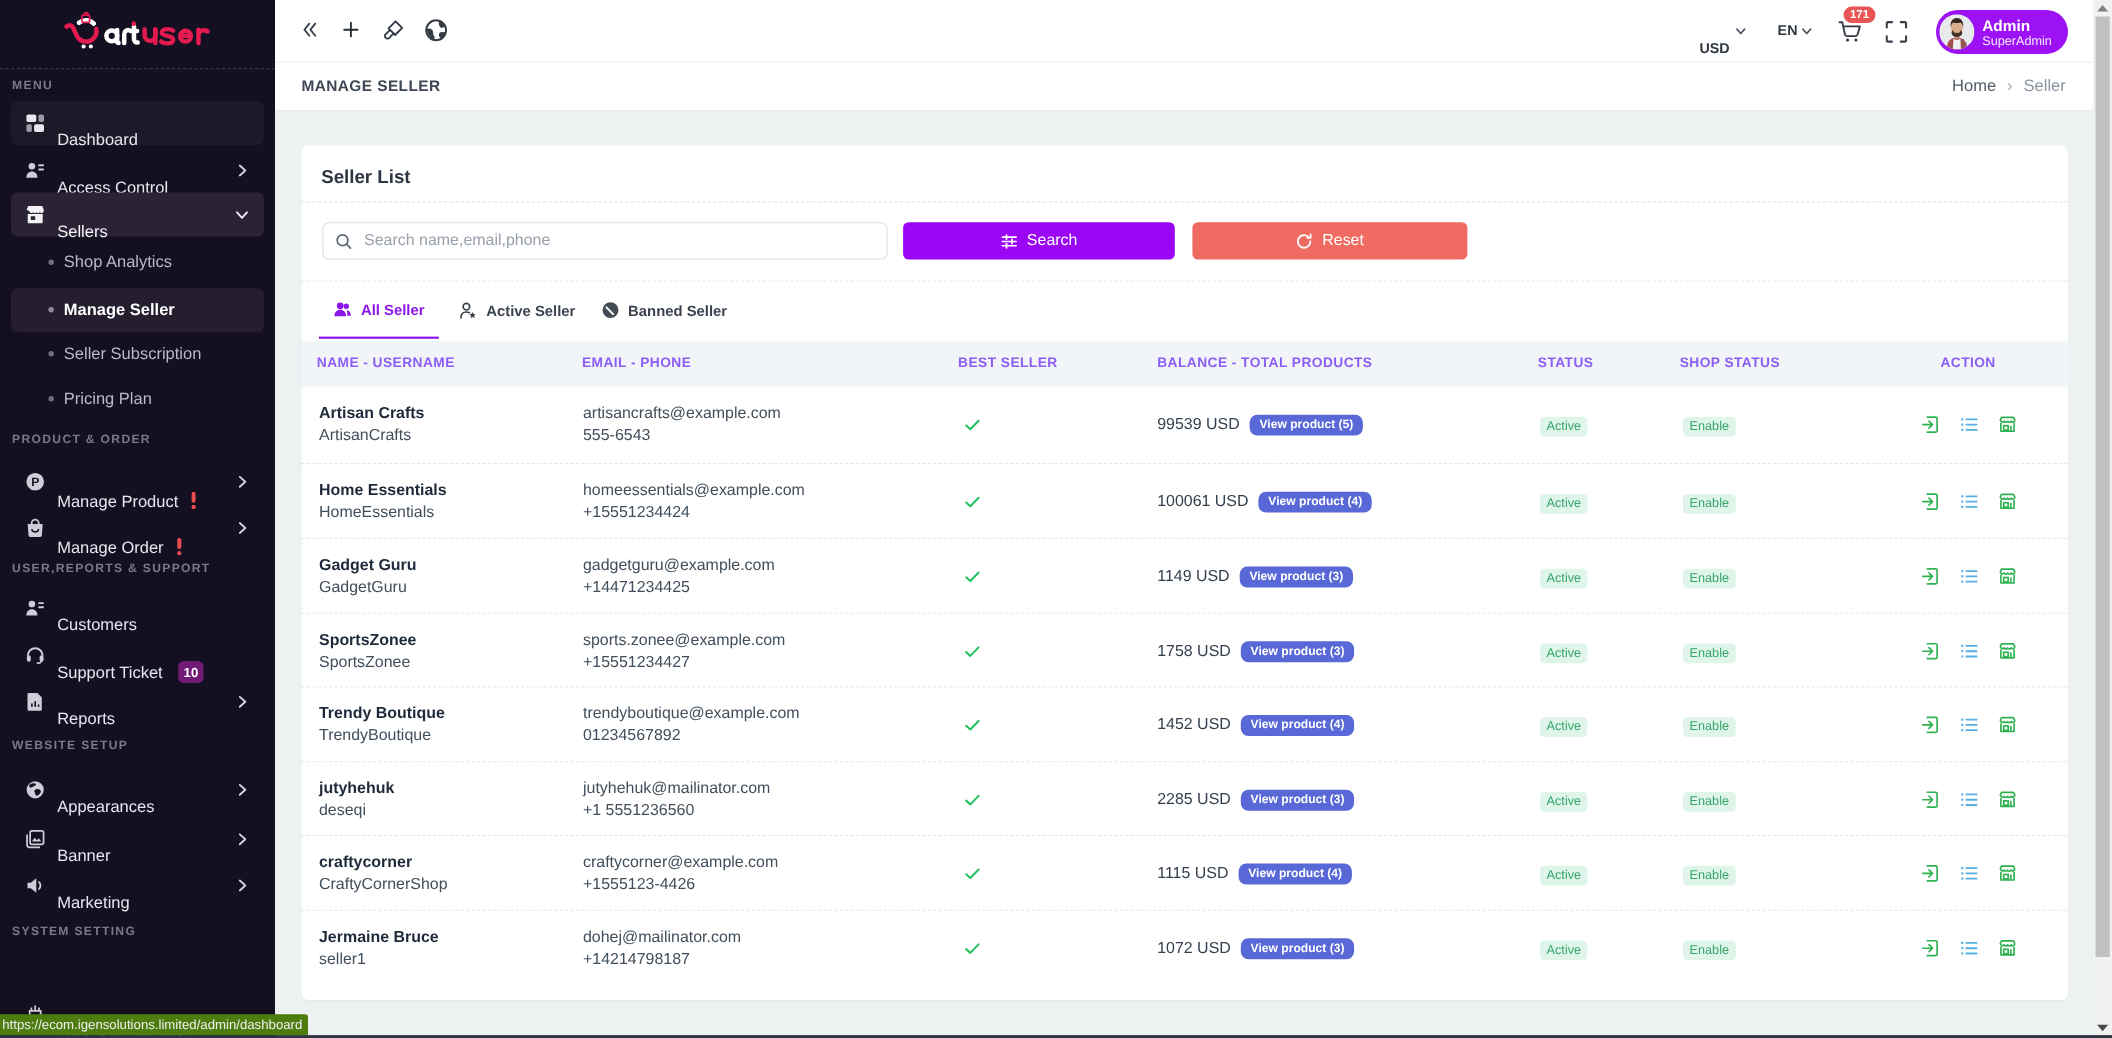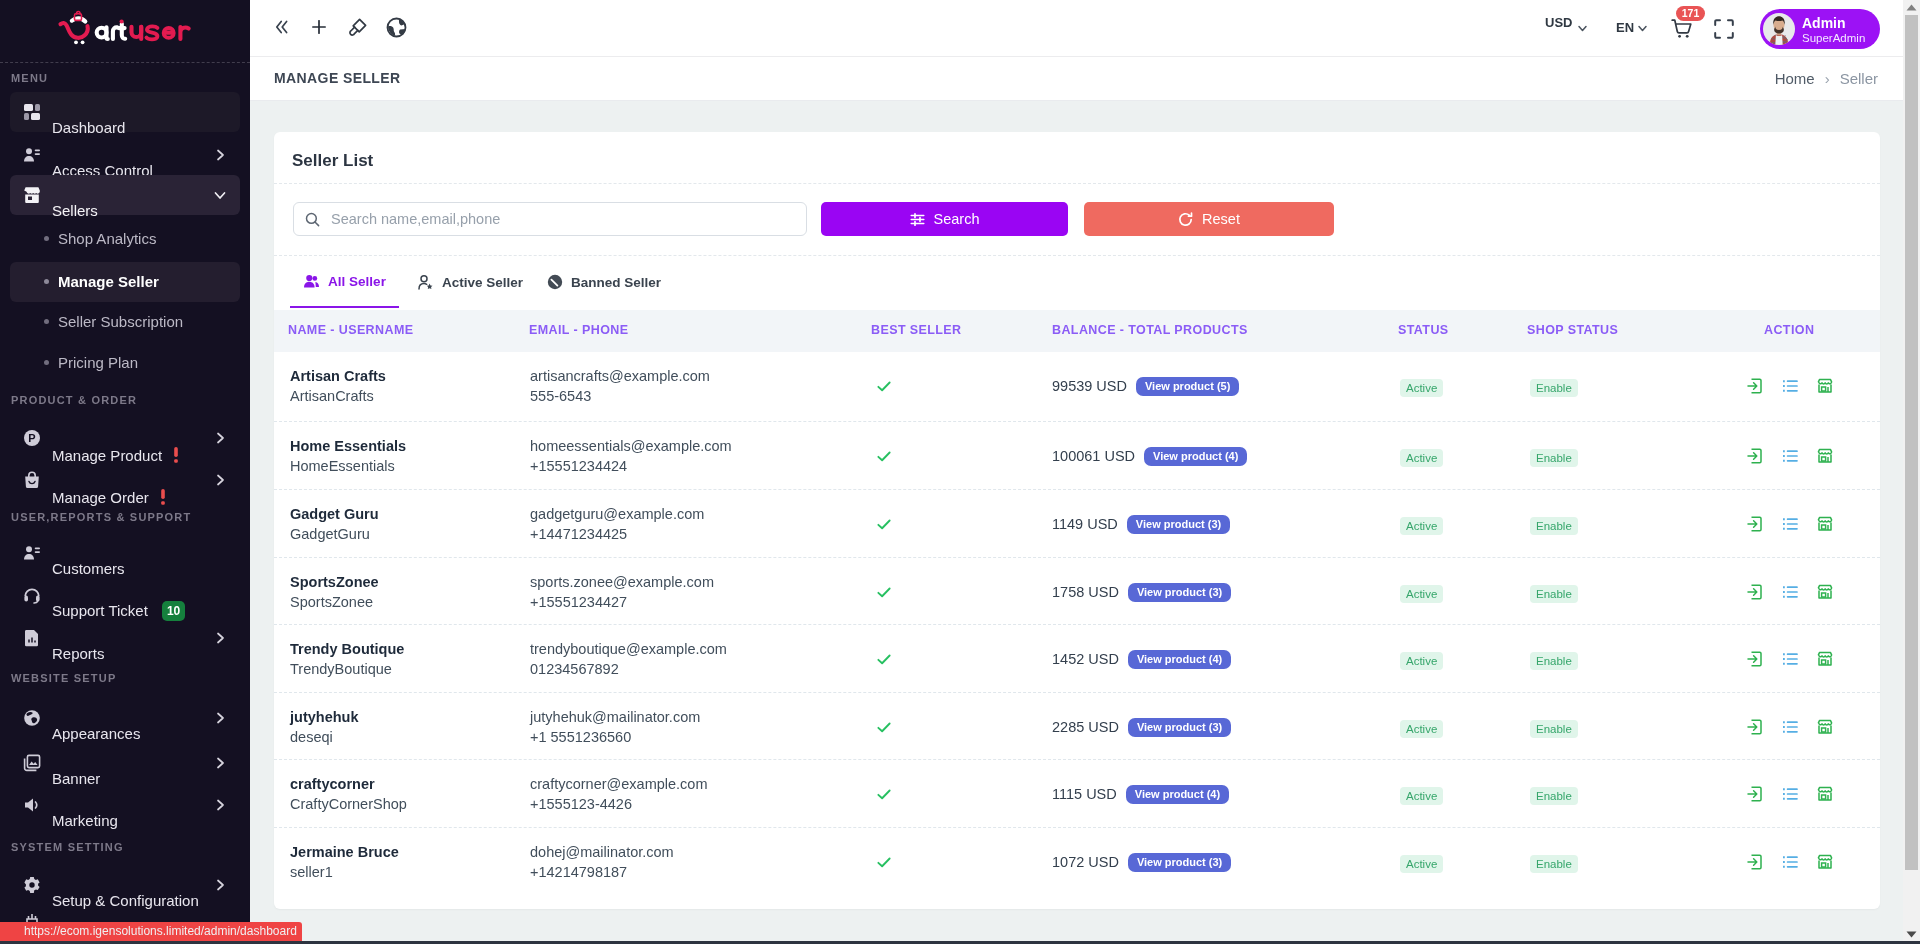--- a/index.html
+++ b/index.html
@@ -61,21 +61,21 @@
 .balb { position:absolute; left:778px; top:0; height:68px; display:flex; align-items:center; gap:9px; font-size:14.5px; color:#333f4d; }
 .vpill { background:#5868d6; color:#fff; font-size:11px; font-weight:bold; padding:3.5px 9px; border-radius:7px; white-space:nowrap; }
 .gpill { position:absolute; top:27px; background:#e0f5ea; color:#36a66b; font-size:11.5px; padding:3px 6px; border-radius:4px; }
 .st1 { left:1126px; }
 .st2 { left:1256px; }
 .acts { position:absolute; left:1473px; top:0; height:68px; display:flex; align-items:center; gap:19px; }
 
 
 #sbar { position:absolute; left:1903px; top:0; width:17px; height:944px; background:#f1f1f1; }
 #sbthumb { position:absolute; left:1905px; top:15px; width:13px; height:855px; background:#c1c1c1; }
-#tooltip { position:absolute; left:0; top:922px; height:19px; background:#ef4444; color:#efeff1; font-size:12px; line-height:19px; padding:0 5px 0 24px; border-radius:0 3px 0 0; }
+#tooltip { position:absolute; left:0; top:922px; height:19px; background:#4d7c0f; color:#efeff1; font-size:12px; line-height:19px; padding:0 5px 0 2px; border-radius:0 3px 0 0; }
 #bottombar { position:absolute; left:0; top:941px; width:1920px; height:3px; background:#2e3440; }
 </style>
 </head>
 <body>
 
 <div id="sidebar">
   <div id="logo"><svg width="250" height="62" viewBox="0 0 250 62">
 <g fill="none" stroke-linecap="round">
 <path d="M60.5 24.2 C62.8 22.4 64.8 22.6 66.3 25 C68.3 28.4 68.8 31.8 71.3 34.7 C74.3 38.2 80.6 39.2 84.4 35.6 C86.9 33.2 88.3 29.4 87.5 26.2" stroke="#e31b50" stroke-width="4.1"></path>
 <path d="M71.8 20.7 A9.8 9.8 0 0 1 85.3 21.5" stroke="#ffffff" stroke-width="4.1"></path>
@@ -198,21 +198,21 @@
         </svg></span>
       <span class="tx" style="">Customers</span>
     </div>
   <div class="sitem" style="top:575px;">
       <span class="ic"><svg viewBox="0 0 18 18">
           <path d="M2.2 10.2 a6.8 6.8 0 0 1 13.6 0" fill="none" stroke="#cfccd8" stroke-width="1.8"></path>
           <rect x="1.4" y="9.6" width="3.6" height="6" rx="1.8" fill="#cfccd8"></rect>
           <rect x="13" y="9.6" width="3.6" height="6" rx="1.8" fill="#cfccd8"></rect>
           <path d="M15 15 a4.5 3.4 0 0 1 -4.6 2" fill="none" stroke="#cfccd8" stroke-width="1.5"></path>
         </svg></span>
-      <span class="tx" style="">Support Ticket<span style="display:inline-block;background:#15803d;color:#fff;font-size:12px;font-weight:bold;border-radius:5px;padding:1px 5px;margin-left:14px;position:relative;top:-1px;">10</span></span>
+      <span class="tx" style="">Support Ticket<span style="display:inline-block;background:#701a75;color:#fff;font-size:12px;font-weight:bold;border-radius:5px;padding:1px 5px;margin-left:14px;position:relative;top:-1px;">10</span></span>
     </div>
   <div class="sitem" style="top:618px;">
       <span class="ic"><svg viewBox="0 0 18 18">
           <path d="M3 1 h8 l4 4 v11 a1.2 1.2 0 0 1 -1.2 1.2 h-10.6 a1.2 1.2 0 0 1 -1.2 -1.2 v-13.8 a1.2 1.2 0 0 1 1 -1.2 z" fill="#cfccd8"></path>
           <g stroke="#141022" stroke-width="1.5">
             <path d="M6 13.5 v-3"></path>
             <path d="M9 13.5 v-5"></path>
             <path d="M12 13.5 v-2"></path>
           </g>
         </svg></span>
@@ -250,29 +250,20 @@
       <span class="ic"><svg viewBox="0 0 18 18">
           <path d="M2 6.5 h3 L10 2.5 v13 L5 11.5 h-3 z" fill="#cfccd8"></path>
           <path d="M12.5 6 a4.2 4.2 0 0 1 0 6" fill="none" stroke="#cfccd8" stroke-width="1.7" stroke-linecap="round"></path>
         </svg></span>
       <span class="tx" style="">Marketing</span>
       <svg class="chev" viewBox="0 0 14 14" fill="none" stroke="#d6d3dd" stroke-width="1.7" stroke-linecap="round" stroke-linejoin="round">
         <path d="M5 2.5 L10 7 L5 11.5"></path>
       </svg>
     </div>
   <div class="slabel" style="top:841px">SYSTEM SETTING</div>
-  <div class="sitem" style="top:865px;">
-      <span class="ic"><svg viewBox="0 0 18 18">
-          <path fill="#cfccd8" d="M7.2 1 h3.6 l0.45 2.05 a6.1 6.1 0 0 1 1.55 0.9 l2 -0.65 1.8 3.1 -1.55 1.4 a6.3 6.3 0 0 1 0 1.8 l1.55 1.4 -1.8 3.1 -2 -0.65 a6.1 6.1 0 0 1 -1.55 0.9 L10.8 17 H7.2 l-0.45 -2.05 a6.1 6.1 0 0 1 -1.55 -0.9 l-2 0.65 -1.8 -3.1 1.55 -1.4 a6.3 6.3 0 0 1 0 -1.8 L1.4 6.4 l1.8 -3.1 2 0.65 a6.1 6.1 0 0 1 1.55 -0.9 z M9 6.3 a2.7 2.7 0 1 0 0 5.4 a2.7 2.7 0 0 0 0 -5.4 z"></path>
-        </svg></span>
-      <span class="tx" style="">Setup &amp; Configuration</span>
-      <svg class="chev" viewBox="0 0 14 14" fill="none" stroke="#d6d3dd" stroke-width="1.7" stroke-linecap="round" stroke-linejoin="round">
-        <path d="M5 2.5 L10 7 L5 11.5"></path>
-      </svg>
-    </div>
   <div class="sitem" style="top:902px;">
       <span class="ic"><svg viewBox="0 0 18 18">
           <path d="M9 1 v5 M5.5 3 v3 M12.5 3 v3 M4 6 h10 v3 a5 5 0 0 1 -10 0 z" fill="none" stroke="#cfccd8" stroke-width="1.6"></path>
         </svg></span>
       <span class="tx" style="">Web Configuration</span>
     </div>
 </div>
 
 <div id="topbar">
   <svg style="position:absolute;left:25px;top:19px" width="13" height="16" viewBox="0 0 13 16" fill="none" stroke="#39424e" stroke-width="1.7" stroke-linecap="round" stroke-linejoin="round">
@@ -286,21 +277,21 @@
       <path d="M7.6 10.2 L4.3 13.5 a2.4 2.4 0 1 0 3.2 3.2 L10.8 13.4"></path>
     </svg>
   <svg style="position:absolute;left:136px;top:17px" width="21" height="21" viewBox="0 0 21 21">
       <circle cx="10.5" cy="10.5" r="9" fill="#ffffff" stroke="#343b45" stroke-width="1.8"></circle>
       <g fill="#343b45">
         <path d="M2 9.4 C3.9 8.4 6.3 9 7.3 10.8 C8.2 12.4 7.2 13.6 8.4 15.2 C9.2 16.3 9.3 17.6 8.7 18.8 C4.9 17.5 2.2 13.9 2 9.4 Z"></path>
         <path d="M12.9 1.9 C15.6 2.6 17.9 4.5 19.1 7 L15.5 8.4 C13.9 7.9 12.9 6.4 13 4.7 Z"></path>
         <path d="M19.5 12 C19.2 14.5 17.8 16.7 15.8 18.1 L14.1 17.1 C13 16.2 12.7 14.7 13.4 13.4 L14 12.4 Z"></path>
       </g>
     </svg>
-  <span style="position:absolute;left:1295px;top:15px;font-size:13px;font-weight:bold;color:#2f3842;">USD</span>
+  <span style="position:absolute;left:1295px;top:36px;font-size:13px;font-weight:bold;color:#2f3842;">USD</span>
   <svg style="position:absolute;left:1327px;top:23px" width="11" height="11" viewBox="0 0 11 11" fill="none" stroke="#4b545f" stroke-width="1.5" stroke-linecap="round" stroke-linejoin="round">
       <path d="M2 3.5 L5.5 7.5 L9 3.5"></path>
     </svg>
   <span style="position:absolute;left:1366px;top:20px;font-size:13px;font-weight:bold;color:#2f3842;">EN</span>
   <svg style="position:absolute;left:1387px;top:23px" width="11" height="11" viewBox="0 0 11 11" fill="none" stroke="#4b545f" stroke-width="1.5" stroke-linecap="round" stroke-linejoin="round">
       <path d="M2 3.5 L5.5 7.5 L9 3.5"></path>
     </svg>
   <svg style="position:absolute;left:1421px;top:18px" width="22" height="21" viewBox="0 0 22 21" fill="none" stroke="#333a44" stroke-width="1.7" stroke-linecap="round" stroke-linejoin="round">
       <circle cx="8.6" cy="18.3" r="1.4" fill="#333a44" stroke="none"></circle>
       <circle cx="16.2" cy="18.3" r="1.4" fill="#333a44" stroke="none"></circle>

